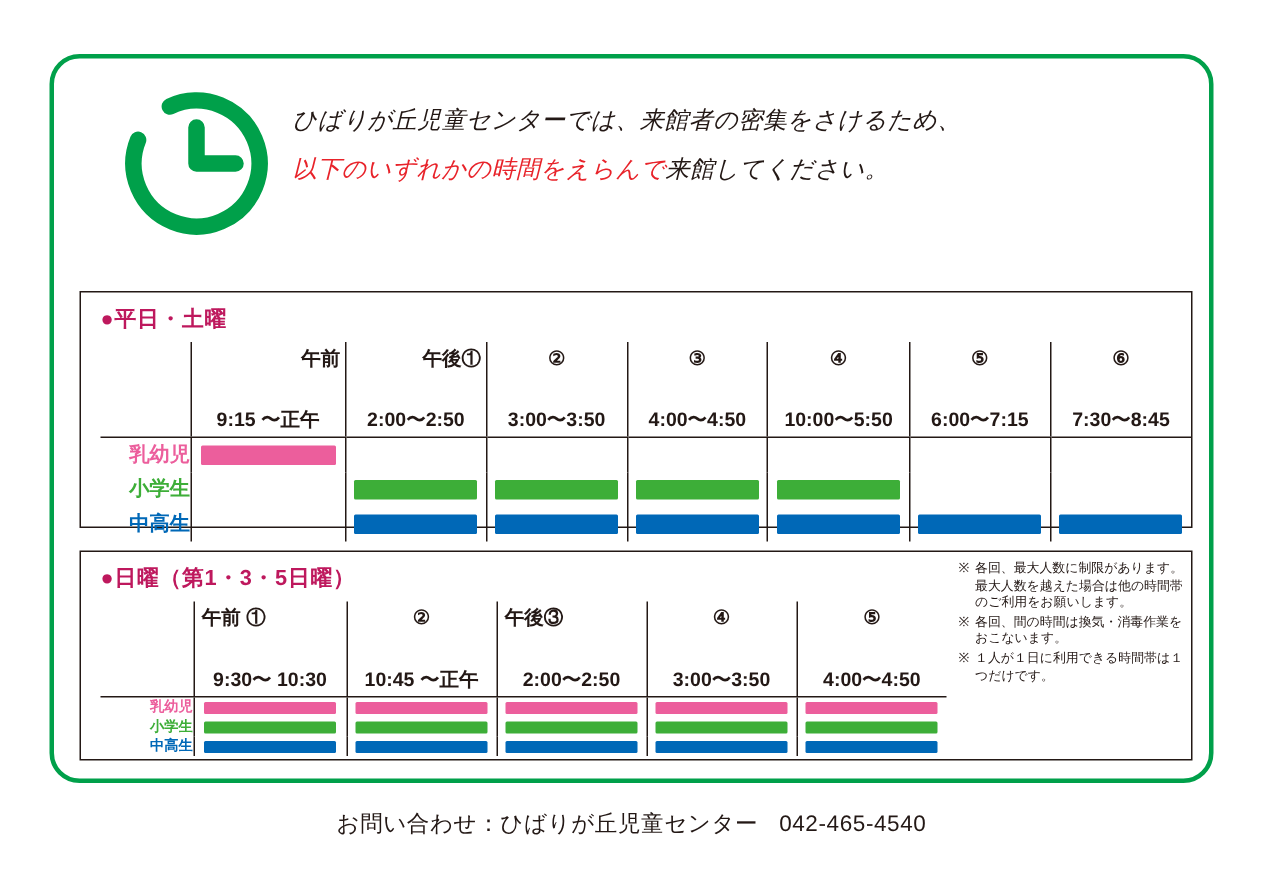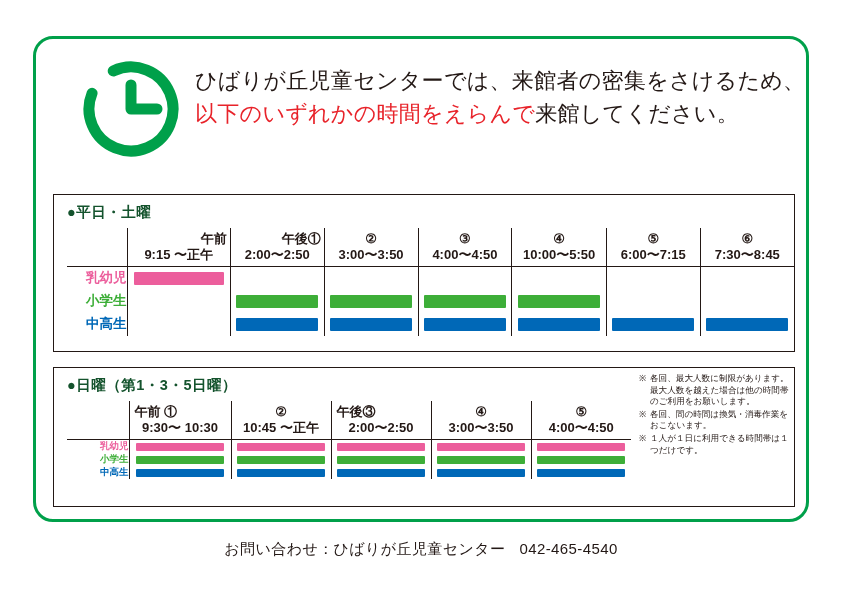--- a/index.html
+++ b/index.html
@@ -32,38 +32,39 @@
   .clock-wrap {
     width: 100px; height: 100px;
     flex: 0 0 100px;
     margin-top: 3px;
   }
   .header-text {
     margin-left: 14px;
     padding-top: 8px;
   }
   .hline {
-    font-size: 22px;
+    font-size: 16px;
     line-height: 33px;
     color: #231815;
     letter-spacing: 0.3px;
     white-space: nowrap;
+    font-style: italic;
   }
   .em-red { color: #E8232A; }
 
   
   .panel {
     position: absolute;
     border: 1.5px solid #231815;
     background: #fff;
   }
   .panel-title {
     font-size: 14.5px;
     font-weight: bold;
-    color: #14532d;
+    color: #be185d;
     letter-spacing: 0.5px;
     white-space: nowrap;
   }
 
   table.sched {
     border-collapse: collapse;
     table-layout: fixed;
   }
   table.sched td, table.sched th {
     padding: 0;
@@ -72,21 +73,21 @@
 
   .colhead {
     border-left: 1.5px solid #231815;
     border-bottom: 1.5px solid #231815;
     text-align: center;
     color: #231815;
     font-weight: bold;
     white-space: nowrap;
   }
   .ch-top { display: block; }
-  .ch-bot { display: block; }
+  .ch-bot { display: block; margin-top: 25px; }
 
   .corner { border-bottom: 1.5px solid #231815; }
 
   .rowlabel {
     text-align: right;
     font-weight: bold;
     white-space: nowrap;
     padding-right: 5px;
   }
   .rl-infant { color: #EC5E9C; }

